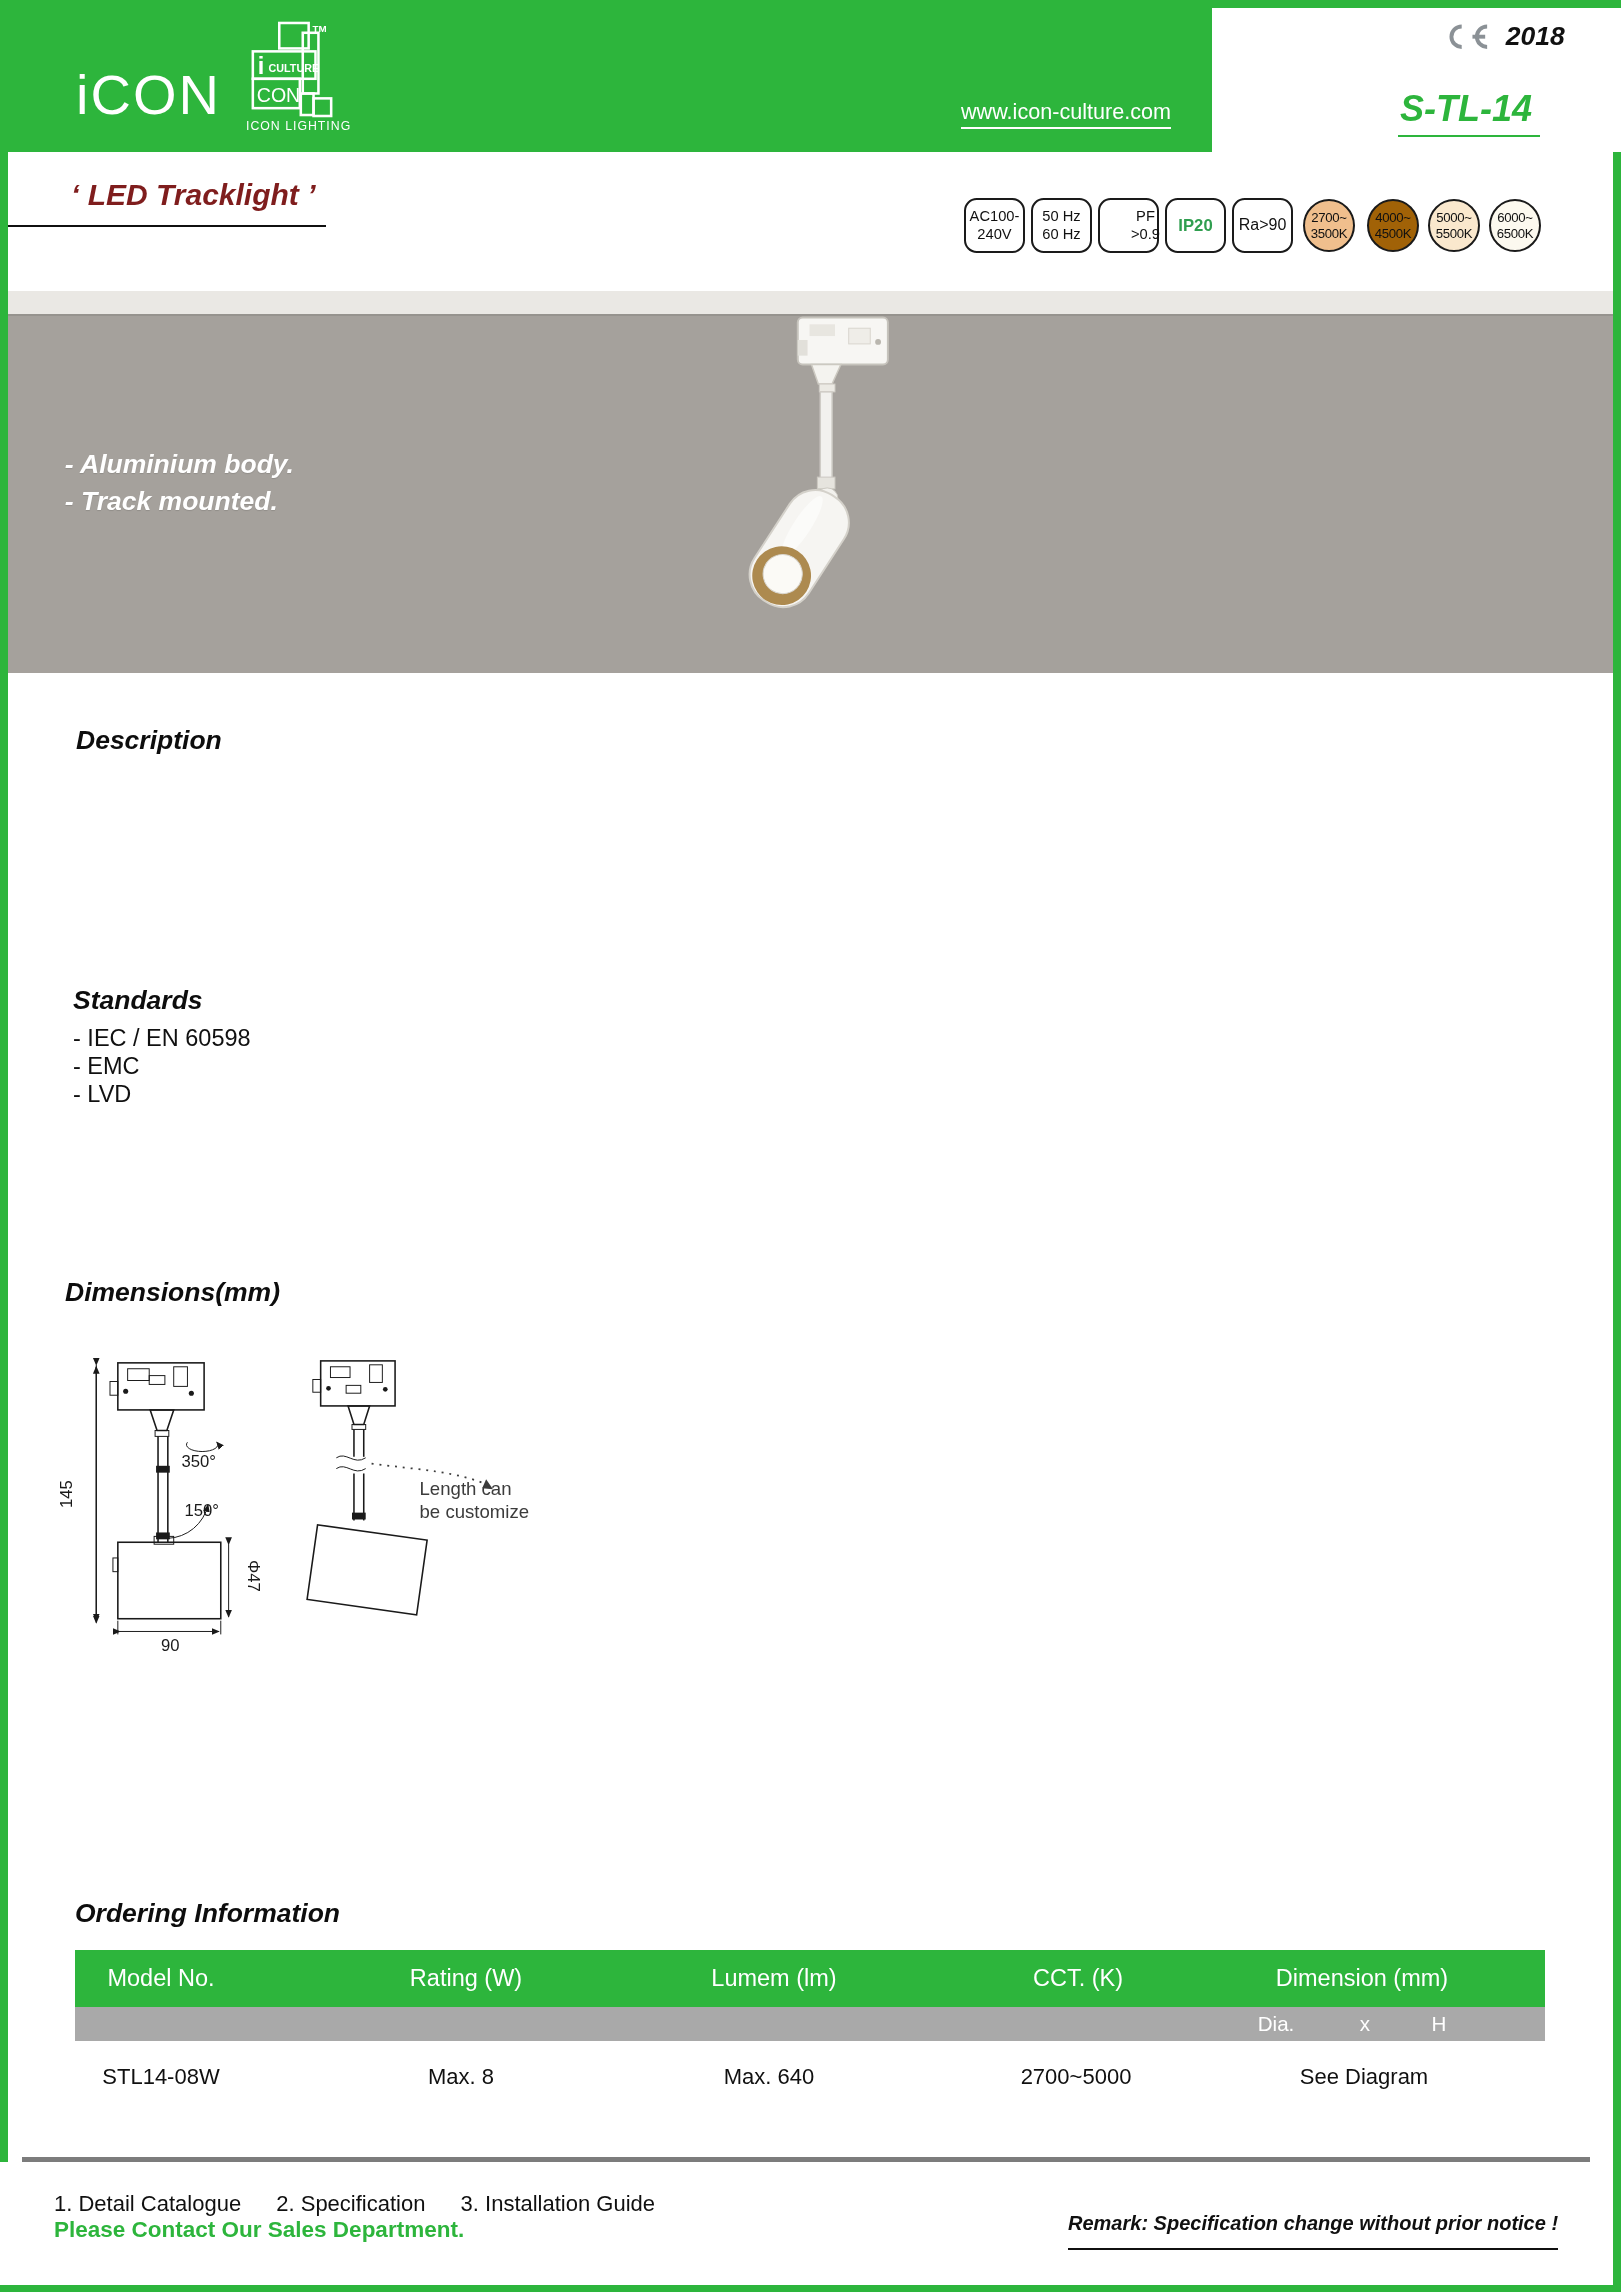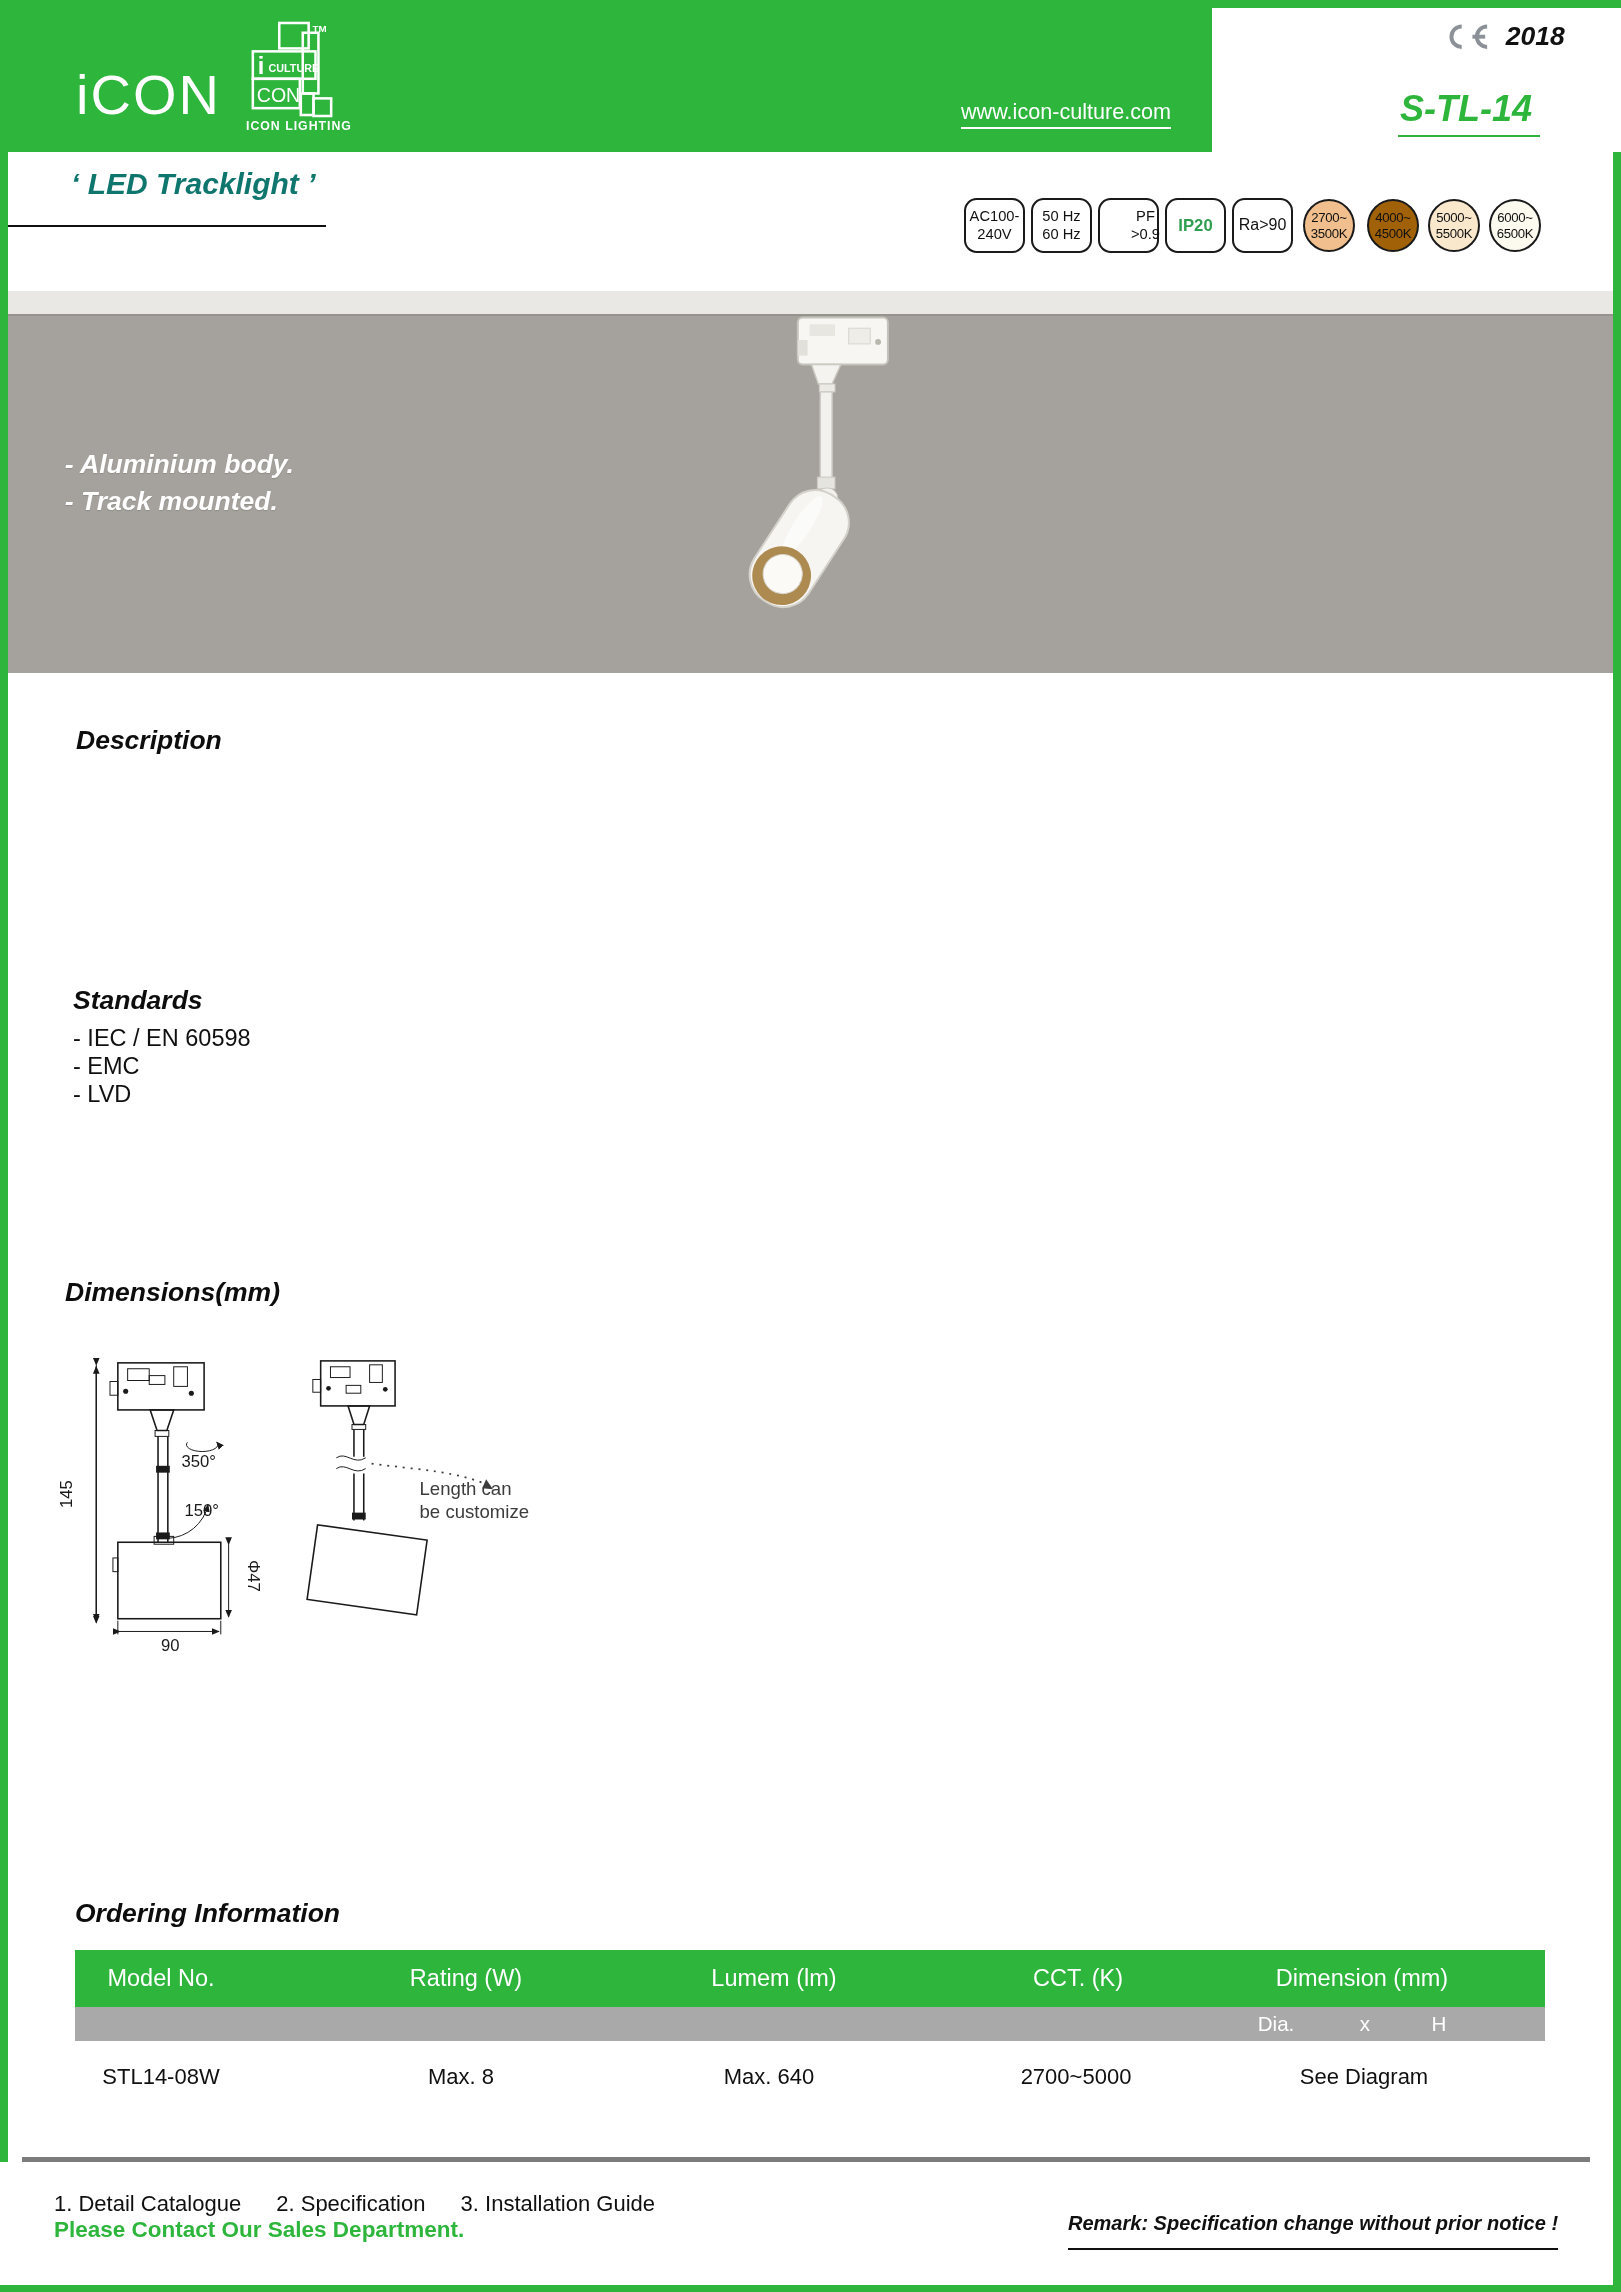--- a/index.html
+++ b/index.html
@@ -6,29 +6,29 @@
   *{box-sizing:border-box;}
   body{font-family:"Liberation Sans", sans-serif;}
   .page{position:relative;width:1621px;height:2293px;background:#fff;overflow:hidden;}
 
   
   .header-band{position:absolute;left:0;top:0;width:1621px;height:152px;background:var(--brand-green,#2db53c);}
   .border-left{position:absolute;left:0;top:0;width:7.8px;height:2162px;background:var(--brand-green,#2db53c);}
   .border-right{position:absolute;right:0;top:0;width:7.8px;height:2293px;background:var(--brand-green,#2db53c);}
   .bottom-bar{position:absolute;left:0;top:2285px;width:1621px;height:7.8px;background:var(--brand-green,#2db53c);}
   .brand{position:absolute;left:76px;top:67px;font-size:56px;line-height:1;color:#fff;letter-spacing:2px;font-weight:400;}
-  .logo-caption{position:absolute;left:246px;top:119px;font-size:12.3px;font-weight:bold;color:#fff;letter-spacing:1px;}
+  .logo-caption{position:absolute;left:246px;top:119px;font-size:12.3px;font-weight:normal;color:#fff;letter-spacing:1px;}
   .website{position:absolute;left:961px;top:99px;font-size:21.6px;color:#fff;text-decoration:none;border-bottom:2px solid #fff;padding-bottom:2px;}
   .header-white-box{position:absolute;left:1212px;top:7.8px;width:480px;height:144px;background:#fff;}
   .ce-row{position:absolute;left:231px;top:13.7px;display:flex;align-items:center;gap:7.8px;}
   .ce-year{font-size:26.5px;font-weight:bold;font-style:italic;color:#111;}
   .model-code{position:absolute;left:186px;top:80px;font-size:36px;font-weight:bold;font-style:italic;color:var(--brand-green,#2db53c);border-bottom:2.9px solid var(--brand-green,#2db53c);padding:0 7.8px 4.9px 2px;}
 
   
-  .page-title{position:absolute;left:71px;top:167px;font-size:30px;font-weight:bold;font-style:italic;color:#0f766e;white-space:nowrap;}
+  .page-title{position:absolute;left:71px;top:178px;font-size:30px;font-weight:bold;font-style:italic;color:#7f1d1d;white-space:nowrap;}
   .title-underline{position:absolute;left:7.8px;top:225px;width:318px;height:0;border-top:2.9px solid #101010;}
   .badges{position:absolute;left:964px;top:198px;width:588px;height:57px;}
   .badge{position:absolute;display:flex;flex-direction:column;align-items:center;justify-content:center;
          border:2.5px solid #1a1a1a;background:#fff;color:#111;font-size:14.7px;line-height:1.18;text-align:left;}
   .badge.rect{width:61px;height:55px;border-radius:12.7px;top:0;}
   .badge.ellipse{width:52px;height:53px;border-radius:50%;top:1px;font-size:13.2px;letter-spacing:-0.3px;}
   .badge .one-line{font-size:16px;}
   .badge.ip .one-line{color:var(--ip20-green,#2f9e4f);font-weight:600;font-size:16.7px;}
 
   

